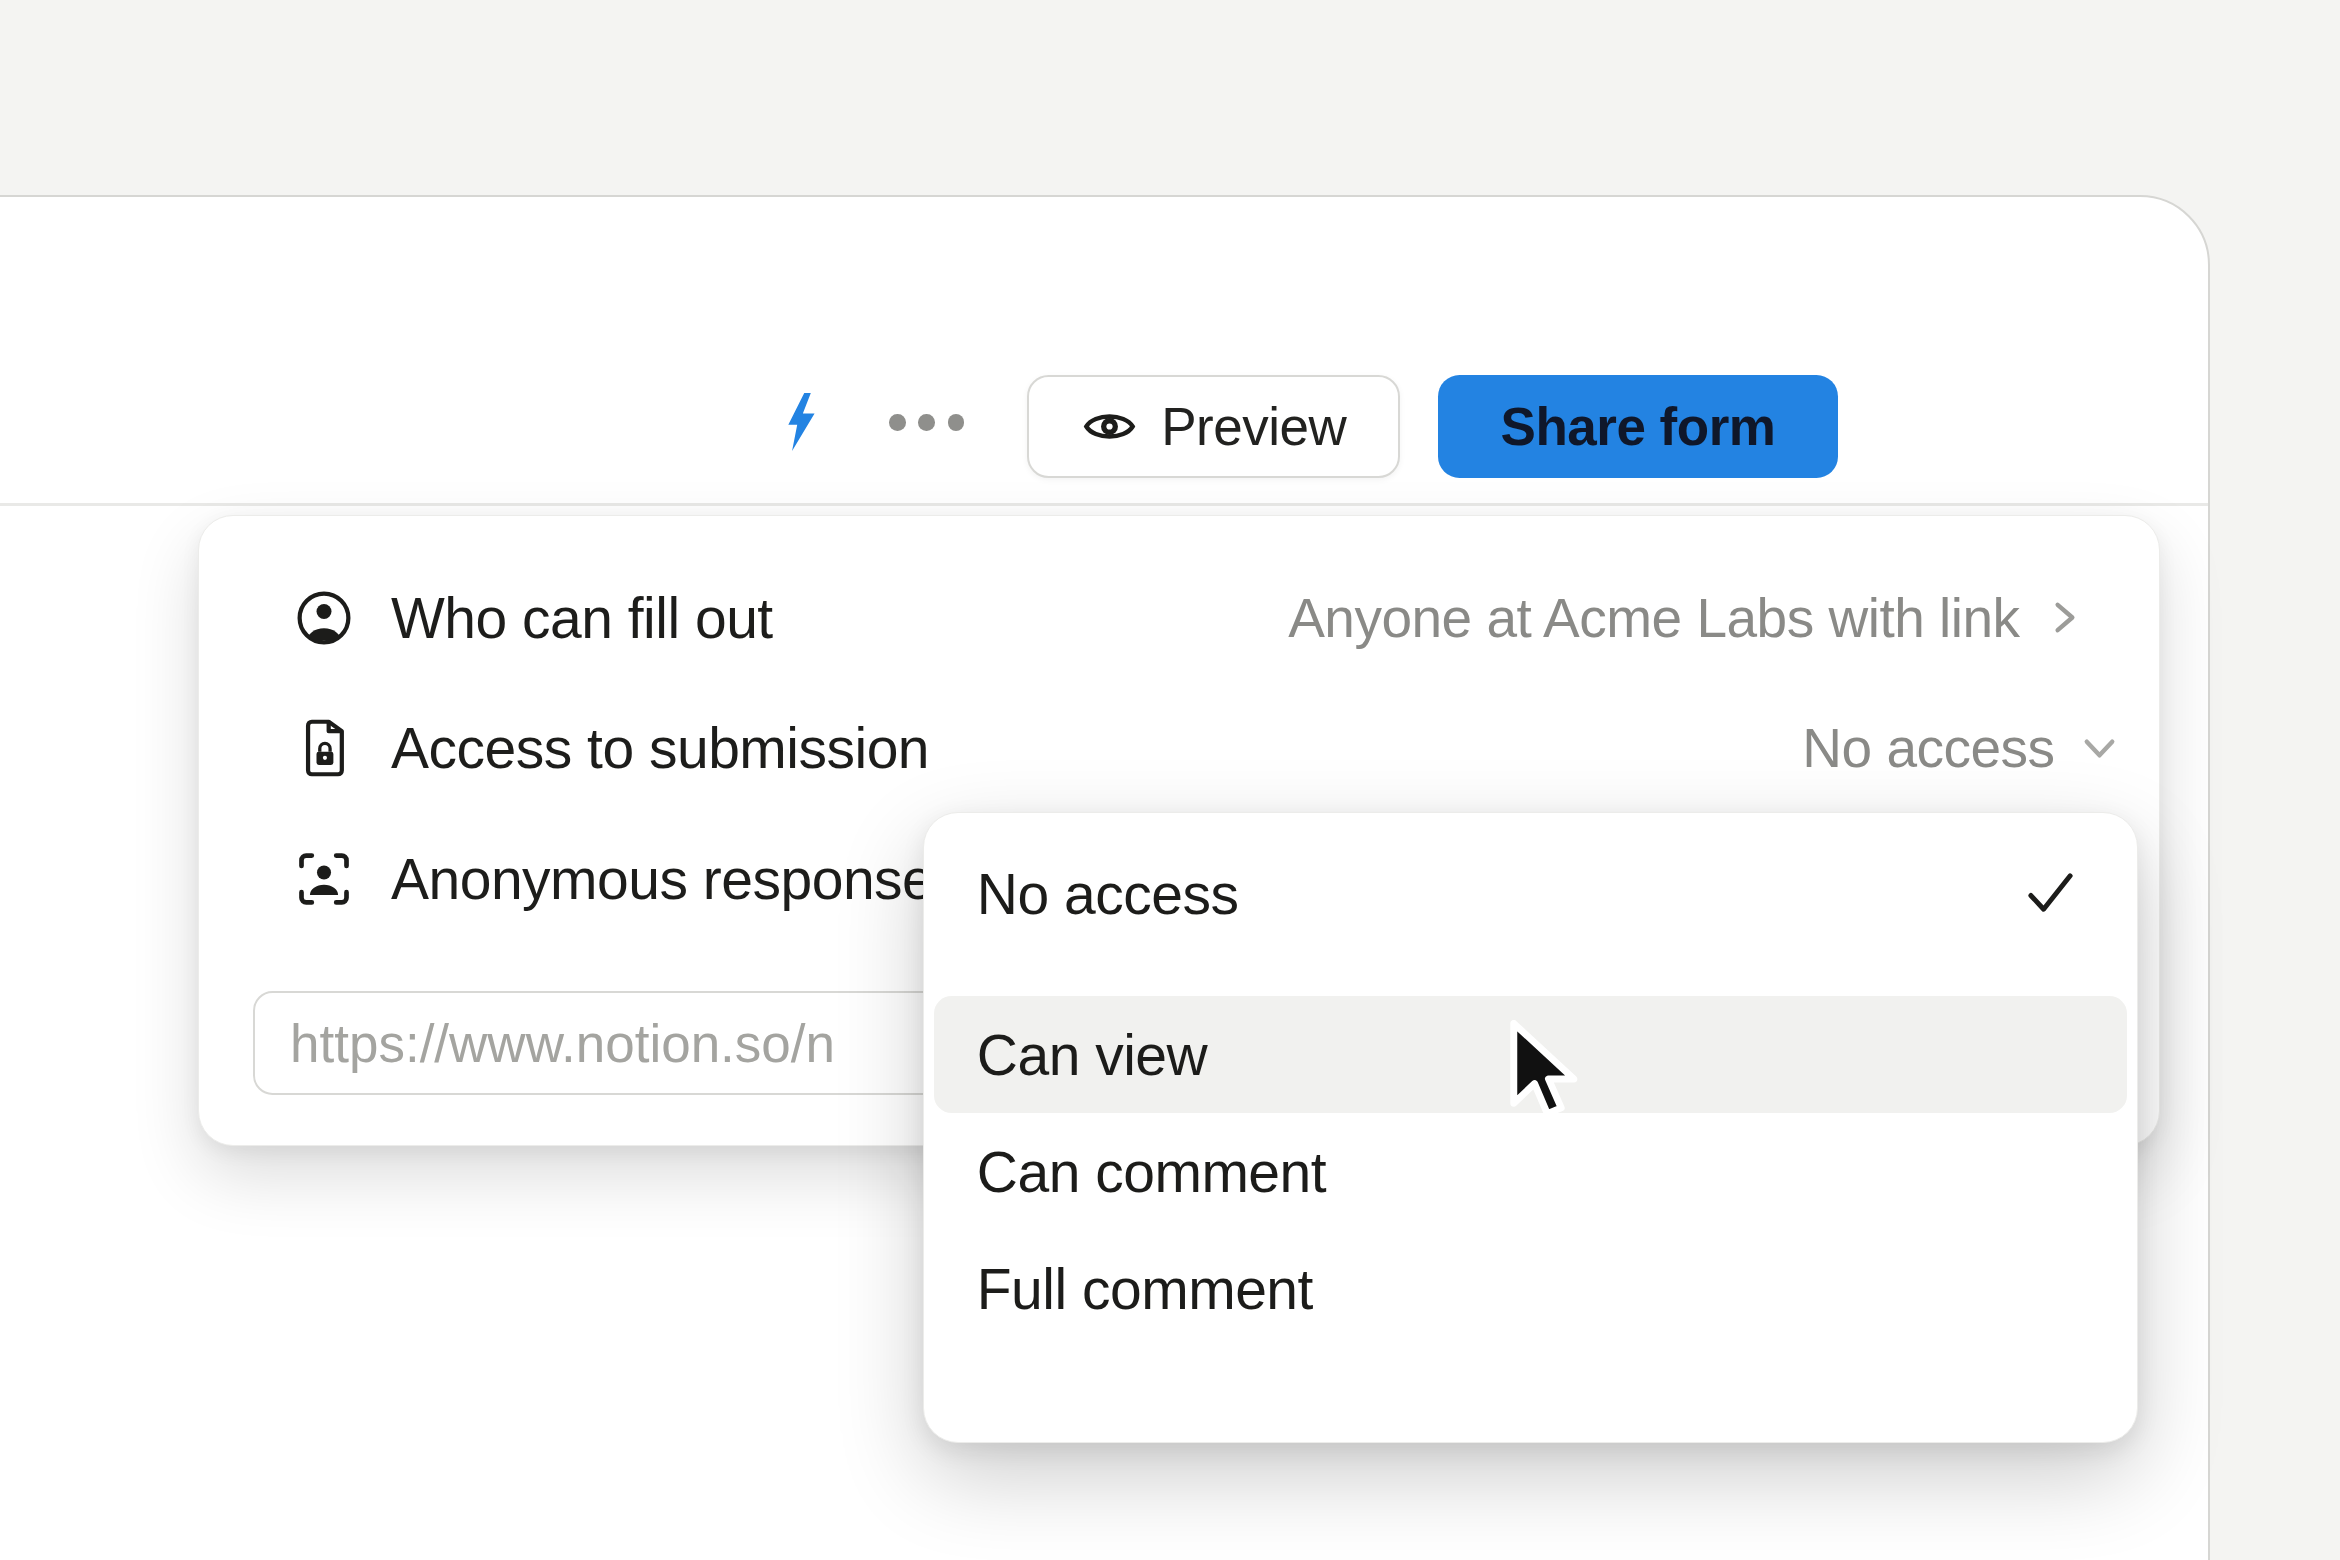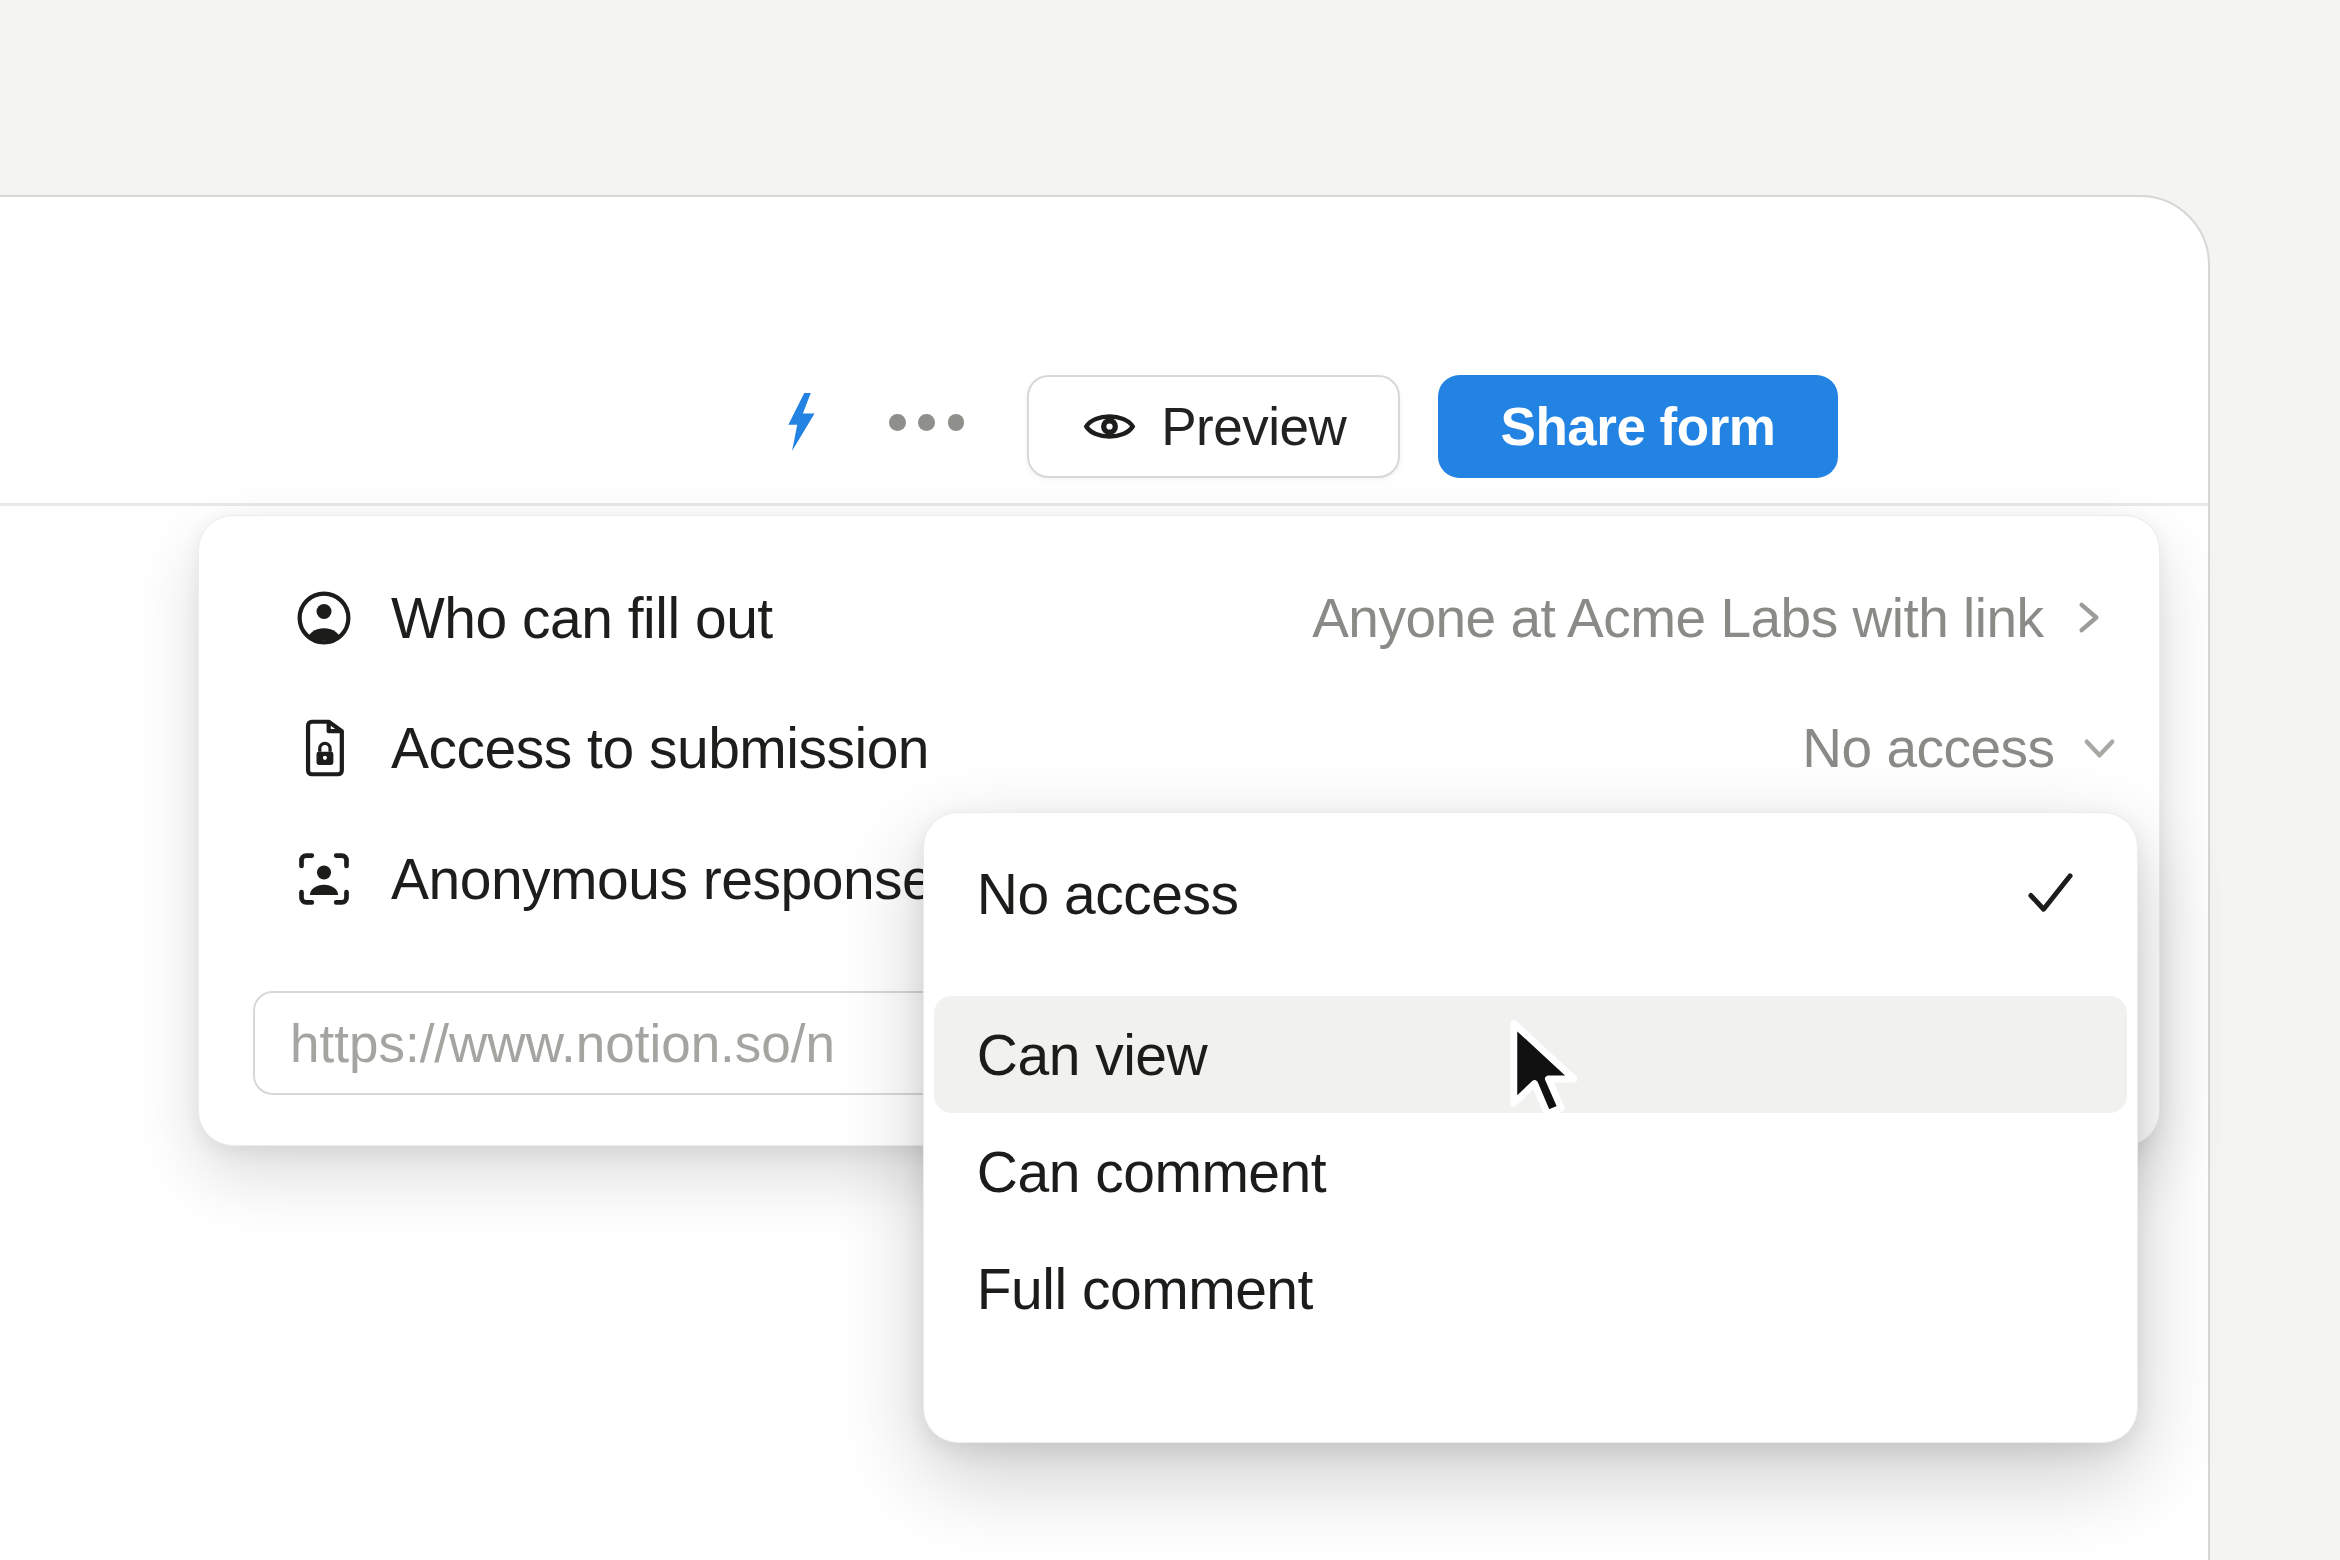--- a/index.html
+++ b/index.html
@@ -15,28 +15,28 @@
   
   .bolt{position:absolute;left:837px;top:195px;width:41px;height:60px;}
   .dots{position:absolute;left:946px;top:213px;width:112px;height:25px;display:flex;gap:12.7px;align-items:center;}
   .dots span{width:16.6px;height:16.6px;border-radius:50%;background:#8f8f8c;display:block;}
   .btn{position:absolute;display:flex;align-items:center;justify-content:center;
        height:103px;border-radius:21.5px;box-sizing:border-box;}
   .btn-preview{left:1084px;top:178px;width:373px;background:#fff;border:2.9px solid #d8d8d5;
                box-shadow:0 2px 5.9px rgba(0,0,0,.05);gap:23.4px;}
   .btn-preview .lbl{font-size:53px;color:#222220;letter-spacing:-0.5px;}
   .btn-share{left:1495px;top:178px;width:400px;background:#2383e2;}
-  .btn-share .lbl{font-size:53px;font-weight:700;color:#ffffff;letter-spacing:-0.5px;}
+  .btn-share .lbl{font-size:53px;font-weight:700;color:#0f172a;letter-spacing:-0.5px;}
 
   
   .popover{position:absolute;left:198px;top:515px;width:1962px;height:631px;background:#ffffff;
            border:1px solid #ececea;border-radius:35px;box-sizing:border-box;
            box-shadow:0 29px 68px rgba(0,0,0,.14),0 5.9px 19.5px rgba(0,0,0,.06);}
   .prow{position:absolute;left:0;right:0;height:109px;display:flex;align-items:center;}
-  .prow-1{top:47px;padding-right:49px;}
+  .prow-1{top:47px;padding-right:73px;}
   .prow-2{top:177px;padding-right:38px;}
   .prow-3{top:308px;}
   .prow .ric{margin-left:95px;width:60px;height:60px;flex:0 0 auto;}
   .prow .rlabel{margin-left:37px;font-size:57px;color:#1d1d1b;letter-spacing:-0.5px;white-space:nowrap;}
   .prow .spacer{flex:1;}
   .valgroup{display:flex;align-items:center;gap:23.4px;}
   .rvalue{font-size:55px;color:#8a8a87;letter-spacing:-0.5px;white-space:nowrap;}
   .chev{width:43px;height:43px;flex:0 0 auto;}
 
   .link-input{position:absolute;left:54px;top:475px;width:1855px;height:104px;box-sizing:border-box;

